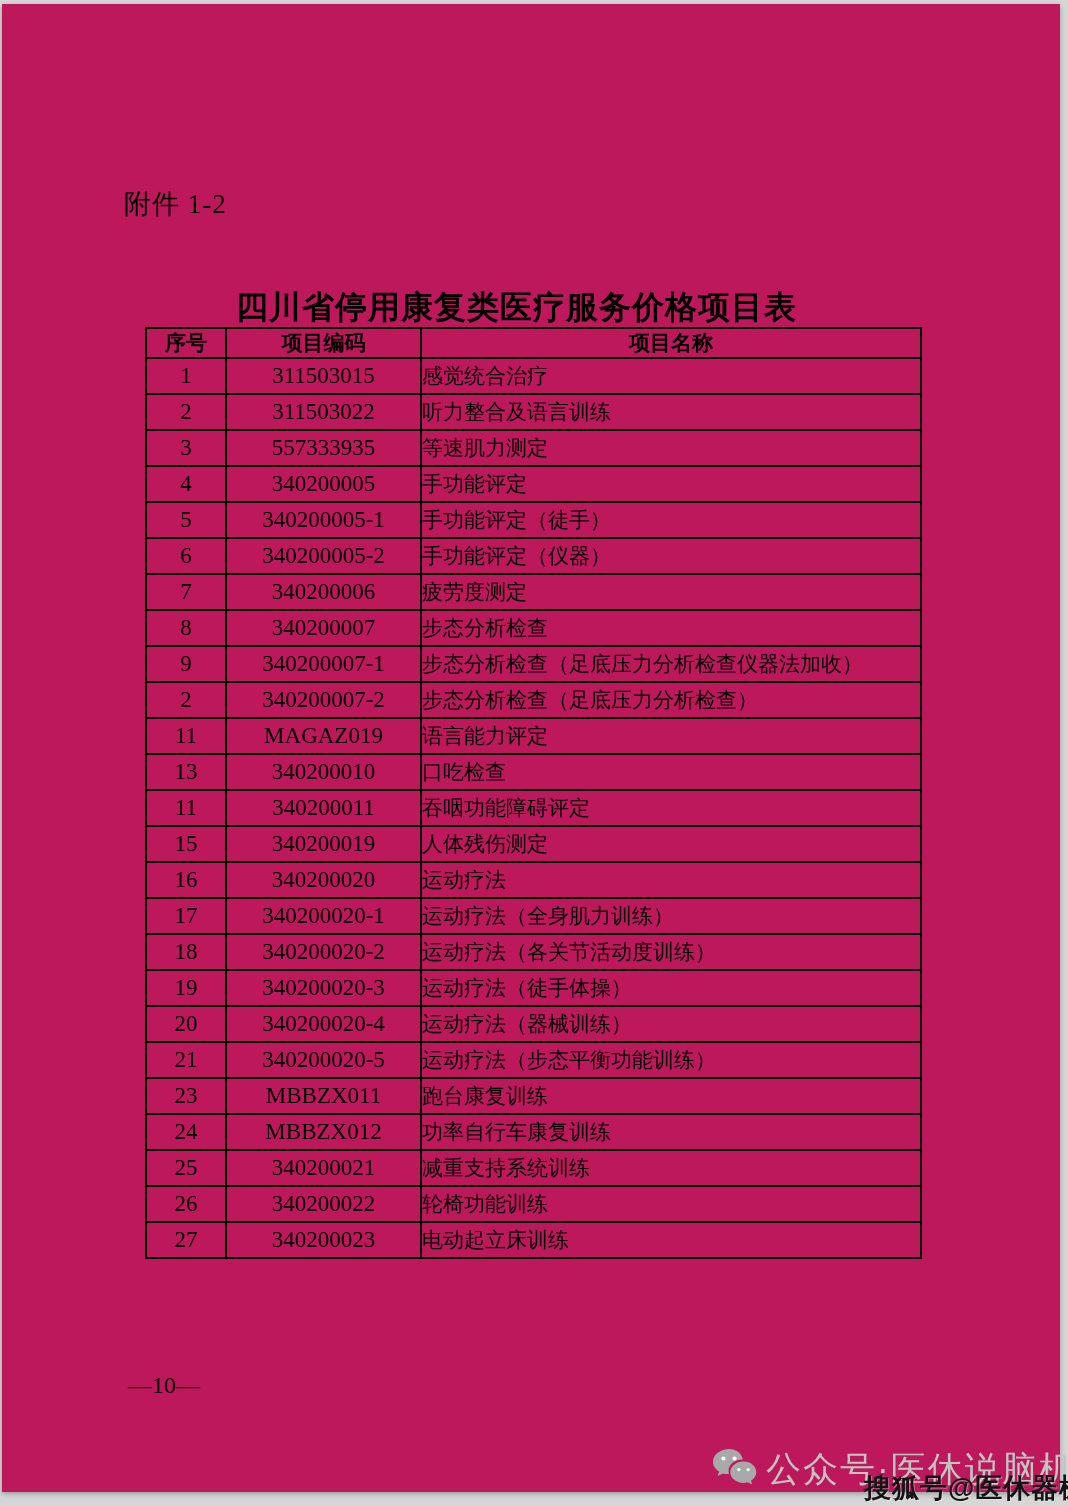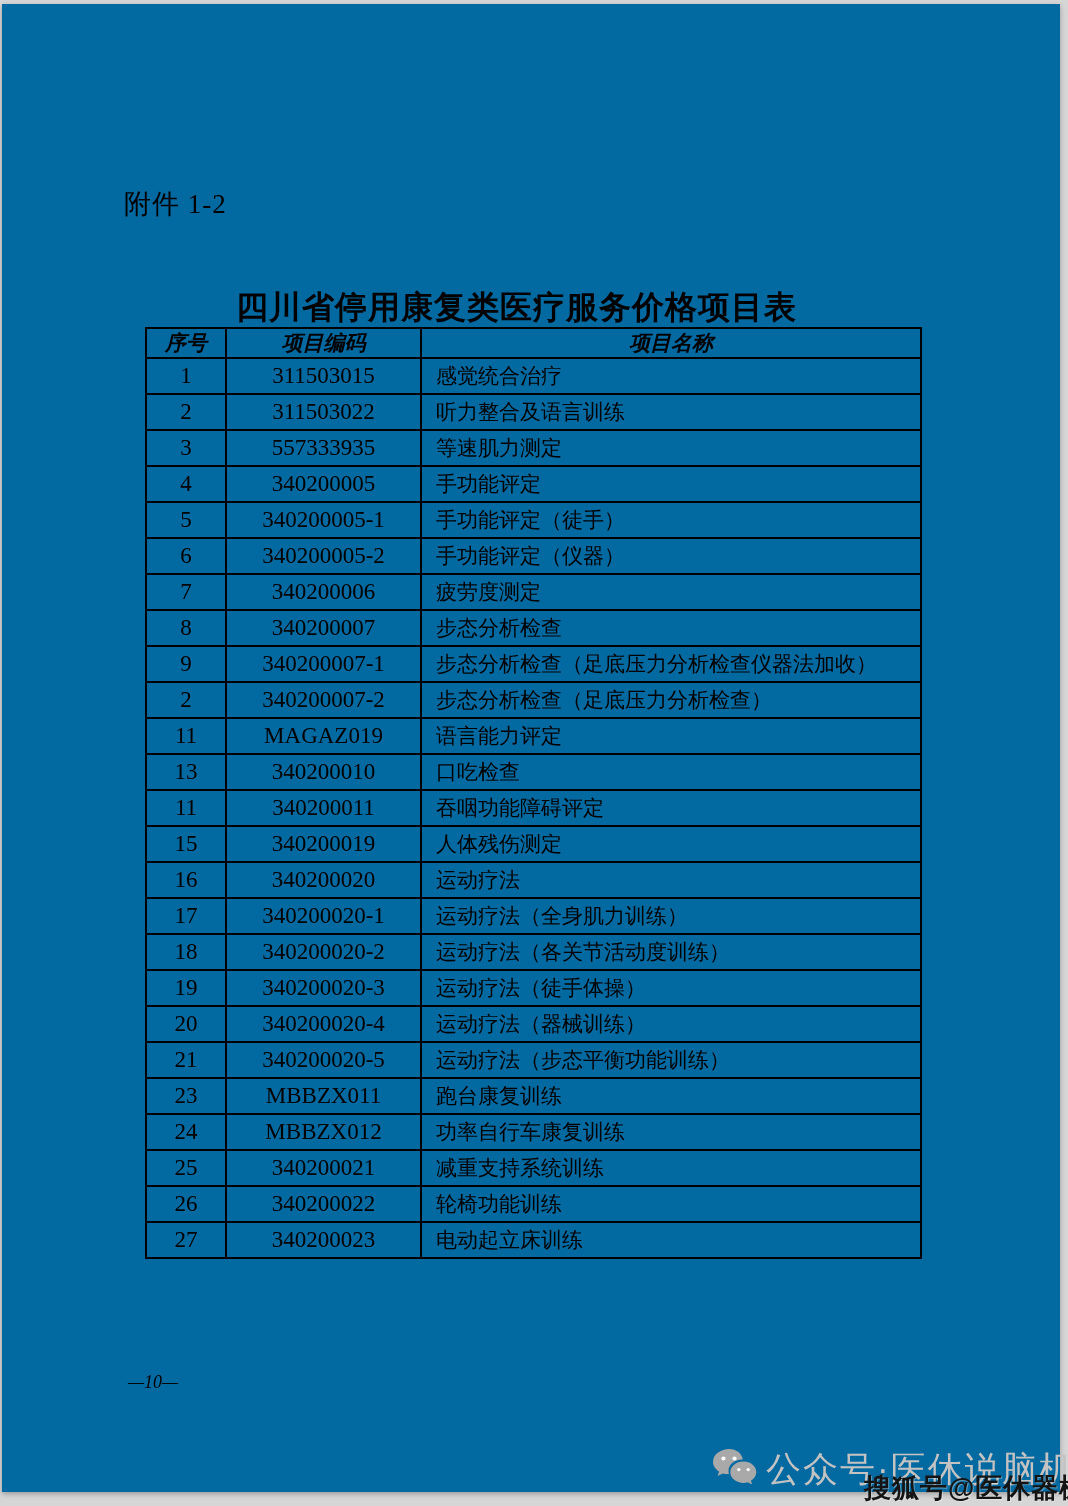--- a/index.html
+++ b/index.html
@@ -7,21 +7,21 @@
   body {
     background: #d6d6d6;
     font-family: "Liberation Serif", "DejaVu Serif", serif;
     color: #000;
     position: relative;
   }
   .page {
     position: absolute;
     left: 2px; top: 4px;
     width: 1058px; height: 1488px;
-    background: #0369a1;
+    background: #be185d;
     box-shadow: 0 2px 5px rgba(0,0,0,0.28);
   }
   .attachment {
     position: absolute;
     left: 122px; top: 182px;
     font-size: 27px;
     letter-spacing: 1px;
   }
   .doc-title {
     position: absolute;
@@ -47,38 +47,36 @@
   table.items th, table.items td {
     border: 2px solid #000;
     vertical-align: middle;
   }
   table.items th {
     height: 28px;
     font-family: "Liberation Sans", "DejaVu Sans", sans-serif;
     font-weight: bold;
     font-size: 21px;
     text-align: center;
-    font-style: italic;
   }
   table.items td { height: 36px; }
   td.no, td.code {
     text-align: center;
     font-size: 23px;
     font-family: "Liberation Serif", "DejaVu Serif", serif;
   }
   td.name {
     text-align: left;
-    padding-left: 14px;
+    padding-left: 0;
     font-size: 21px;
   }
   .pageno {
     position: absolute;
     left: 126px; top: 1368px;
-    font-size: 18px;
-    font-style: italic;
+    font-size: 24px;
   }
   .footer-mark {
     position: absolute;
     left: 0; top: 1438px;
     width: 1058px; height: 50px;
     pointer-events: none;
   }
   .wechat-icon {
     position: absolute;
     left: 710px; top: 1444px;

